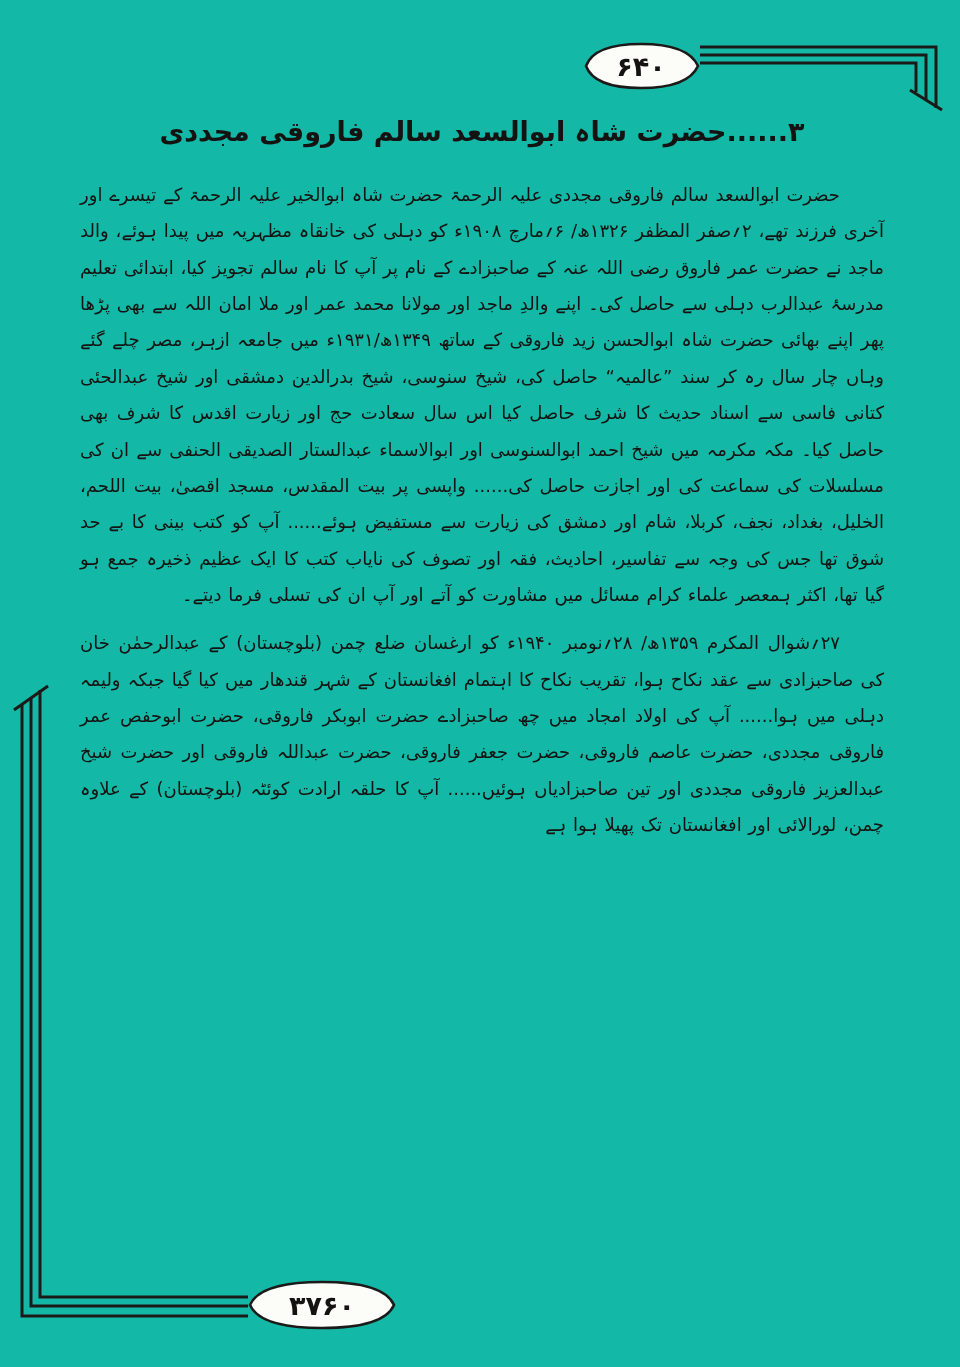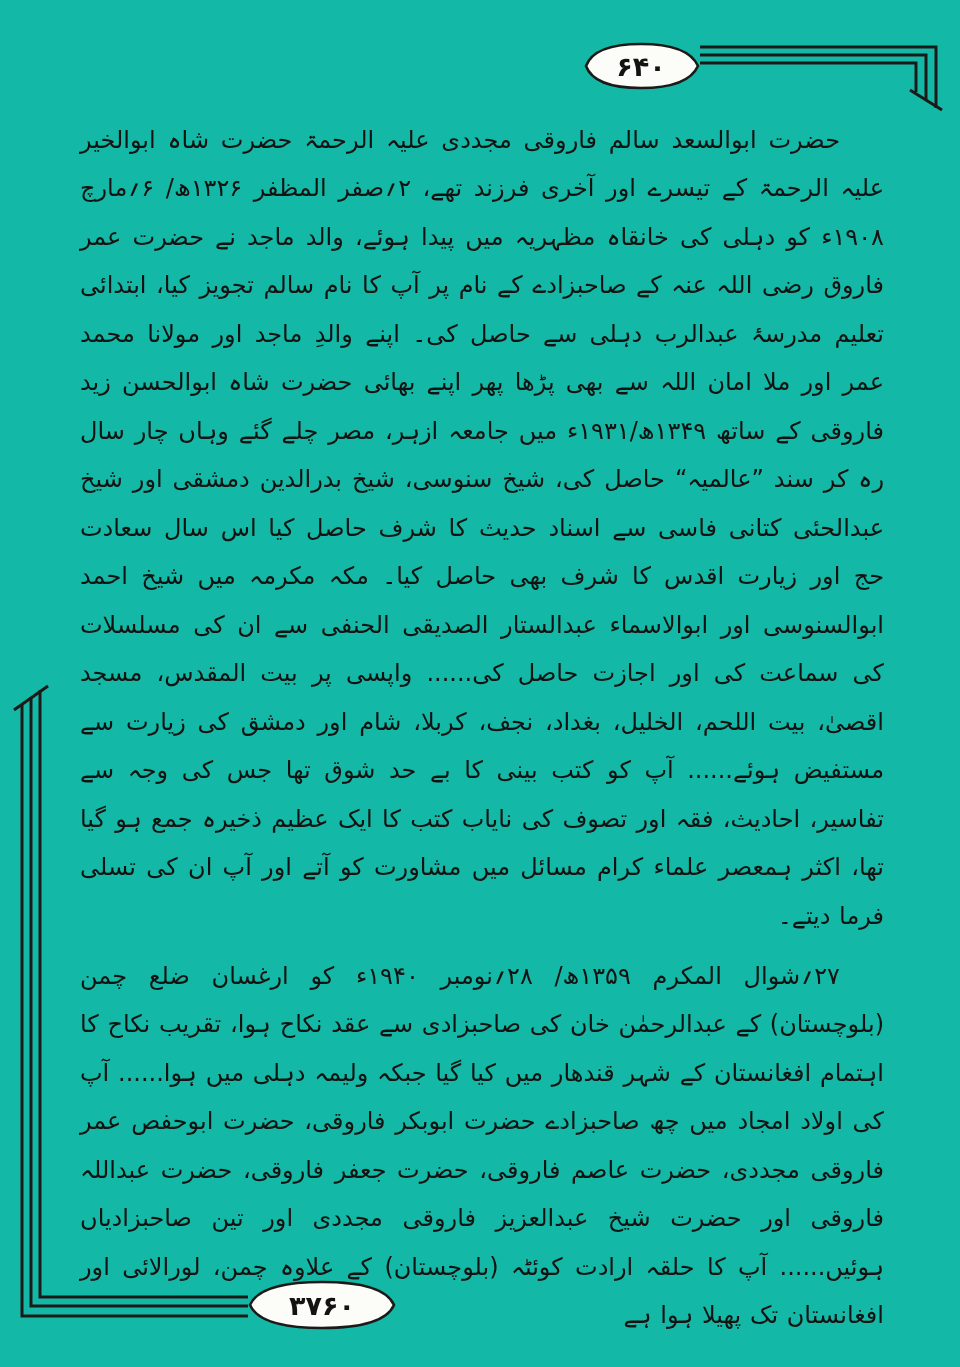--- a/index.html
+++ b/index.html
@@ -28,21 +28,21 @@
   }
   .heading{
     margin:0 0 30px 0;
     font-size:27px;
     font-weight:bold;
     text-align:center;
     letter-spacing:0;
   }
   .para{
     margin:0 0 12px 0;
-    font-size:24px;
+    font-size:18px;
     line-height:2.02;
     text-align:justify;
     text-indent:44px;
     word-spacing:1px;
   }
   .para:last-child{margin-bottom:0;}
 </style>
 </head>
 <body>
 
@@ -69,20 +69,21 @@
       <path class="frame-line" d="M14 710 L48 686"></path>
     </g>
 
     <g>
       <path class="cartouche" d="M250 1305 Q260 1282 322 1282 Q384 1282 394 1305 Q384 1328 322 1328 Q260 1328 250 1305 Z"></path>
       <text x="322" y="1315" text-anchor="middle" font-size="27">۳۷۶۰</text>
     </g>
   </svg>
 
   <div class="content">
+    <h1 class="heading">۳......حضرت شاہ ابوالسعد سالم فاروقی مجددی</h1>
 
     <p class="para">حضرت ابوالسعد سالم فاروقی مجددی علیہ الرحمۃ حضرت شاہ ابوالخیر علیہ الرحمۃ کے تیسرے اور آخری فرزند تھے، ۲؍صفر المظفر ۱۳۲۶ھ/ ۶؍مارچ ۱۹۰۸ء کو دہلی کی خانقاہ مظہریہ میں پیدا ہوئے، والد ماجد نے حضرت عمر فاروق رضی اللہ عنہ کے صاحبزادے کے نام پر آپ کا نام سالم تجویز کیا، ابتدائی تعلیم مدرسۂ عبدالرب دہلی سے حاصل کی۔ اپنے والدِ ماجد اور مولانا محمد عمر اور ملا امان اللہ سے بھی پڑھا پھر اپنے بھائی حضرت شاہ ابوالحسن زید فاروقی کے ساتھ ۱۳۴۹ھ/۱۹۳۱ء میں جامعہ ازہر، مصر چلے گئے وہاں چار سال رہ کر سند ”عالمیہ“ حاصل کی، شیخ سنوسی، شیخ بدرالدین دمشقی اور شیخ عبدالحئی کتانی فاسی سے اسناد حدیث کا شرف حاصل کیا اس سال سعادت حج اور زیارت اقدس کا شرف بھی حاصل کیا۔ مکہ مکرمہ میں شیخ احمد ابوالسنوسی اور ابوالاسماء عبدالستار الصدیقی الحنفی سے ان کی مسلسلات کی سماعت کی اور اجازت حاصل کی...... واپسی پر بیت المقدس، مسجد اقصیٰ، بیت اللحم، الخلیل، بغداد، نجف، کربلا، شام اور دمشق کی زیارت سے مستفیض ہوئے...... آپ کو کتب بینی کا بے حد شوق تھا جس کی وجہ سے تفاسیر، احادیث، فقہ اور تصوف کی نایاب کتب کا ایک عظیم ذخیرہ جمع ہو گیا تھا، اکثر ہمعصر علماء کرام مسائل میں مشاورت کو آتے اور آپ ان کی تسلی فرما دیتے۔</p>
 
 
     <p class="para">۲۷؍شوال المکرم ۱۳۵۹ھ/ ۲۸؍نومبر ۱۹۴۰ء کو ارغسان ضلع چمن (بلوچستان) کے عبدالرحمٰن خان کی صاحبزادی سے عقد نکاح ہوا، تقریب نکاح کا اہتمام افغانستان کے شہر قندھار میں کیا گیا جبکہ ولیمہ دہلی میں ہوا...... آپ کی اولاد امجاد میں چھ صاحبزادے حضرت ابوبکر فاروقی، حضرت ابوحفص عمر فاروقی مجددی، حضرت عاصم فاروقی، حضرت جعفر فاروقی، حضرت عبداللہ فاروقی اور حضرت شیخ عبدالعزیز فاروقی مجددی اور تین صاحبزادیاں ہوئیں...... آپ کا حلقہ ارادت کوئٹہ (بلوچستان) کے علاوہ چمن، لورالائی اور افغانستان تک پھیلا ہوا ہے</p>
   </div>
 
 </div>
 
 </body></html>

